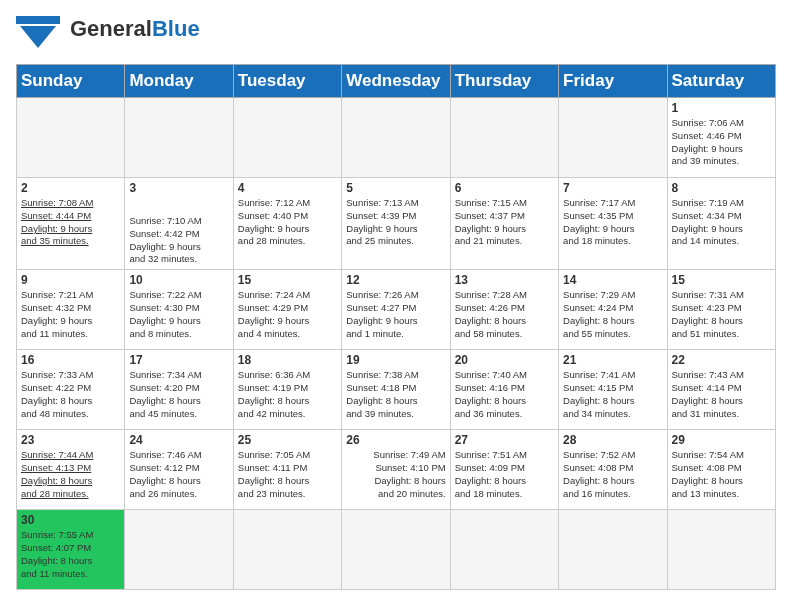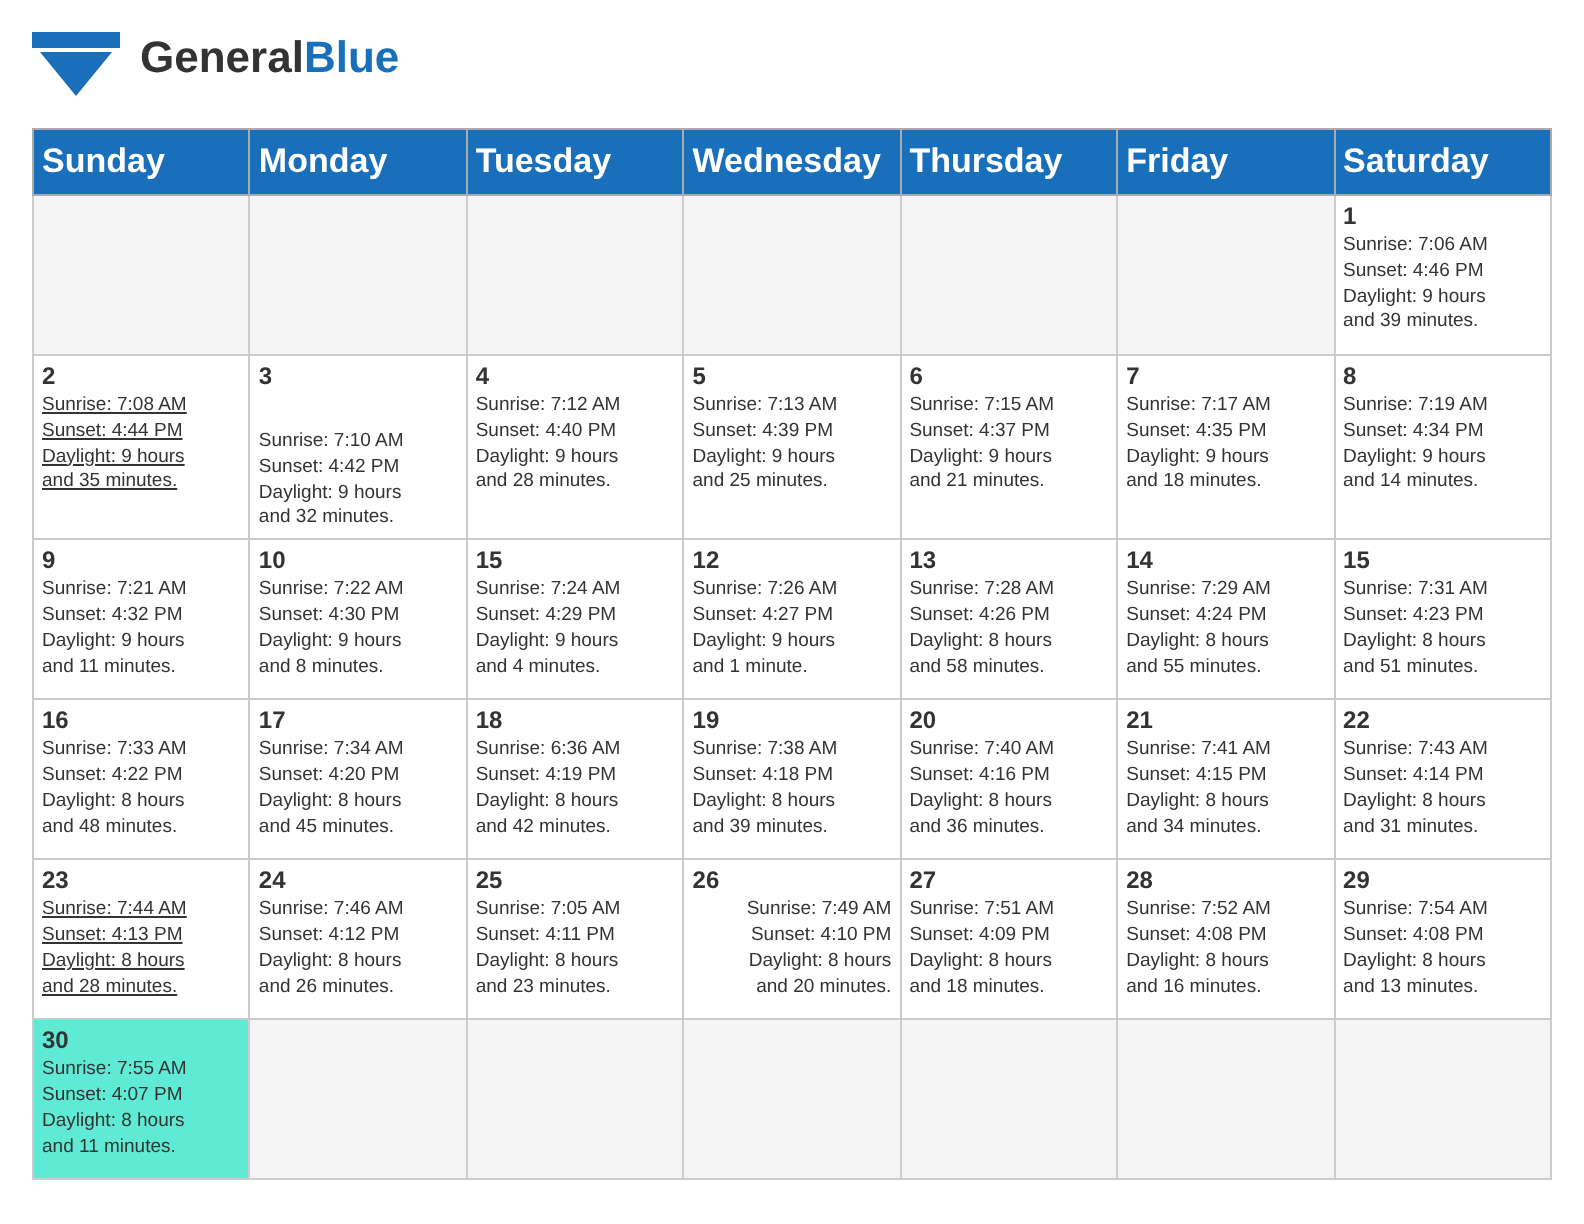--- a/index.html
+++ b/index.html
@@ -68,21 +68,21 @@
     }
     .cell-text {
       font-size: 9.5px;
       line-height: 1.35;
       color: #333;
     }
     .last-row td {
       background: #f5f5f5;
     }
     .last-row td.has-data {
-      background: #5eead4;
+      background: #22c55e;
     }
   </style>
 </head>
 <body>
 
 <div class="header-area">
   <div class="logo">
     <div style="display:flex;align-items:flex-start;gap:10px;">
       <div style="position:relative;width:44px;height:40px;">
         <div style="position:absolute;top:0;left:0;width:44px;height:8px;background:#1a6fba;"></div>

